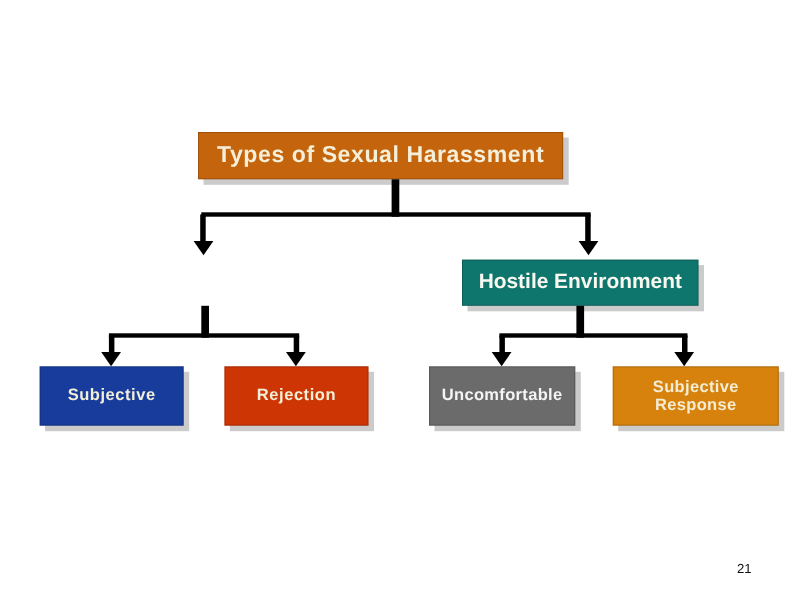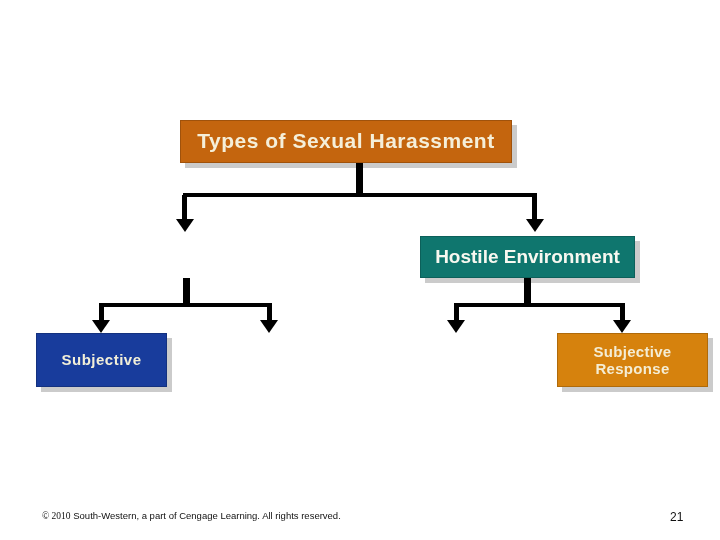--- a/index.html
+++ b/index.html
@@ -131,23 +131,25 @@
   <div class="vline hostile-stub"></div>
   <div class="hline hostile-hbar"></div>
   <div class="vline drop-uncomfortable-stem"></div>
   <div class="arrowhead drop-uncomfortable-head"></div>
   <div class="vline drop-subjective-stem"></div>
   <div class="arrowhead drop-subjective-head"></div>
 
   <div class="box submission-box">
     <span>Subjective</span>
   </div>
+  <div class="box rejection-box">
+    <span>Rejection</span>
+  </div>
+  <div class="box uncomfortable-box">
+    <span>Uncomfortable</span>
+  </div>
   <div class="box subjective-box">
     <span>Subjective Response</span>
   </div>
 
-  <div class="footer">
-    <span class="serif">© 2010</span>
-    <span>South-Western, a part of Cengage Learning. All rights reserved.</span>
-  </div>
   <div class="page-number">21</div>
 
 </div>
 
 </body></html>

